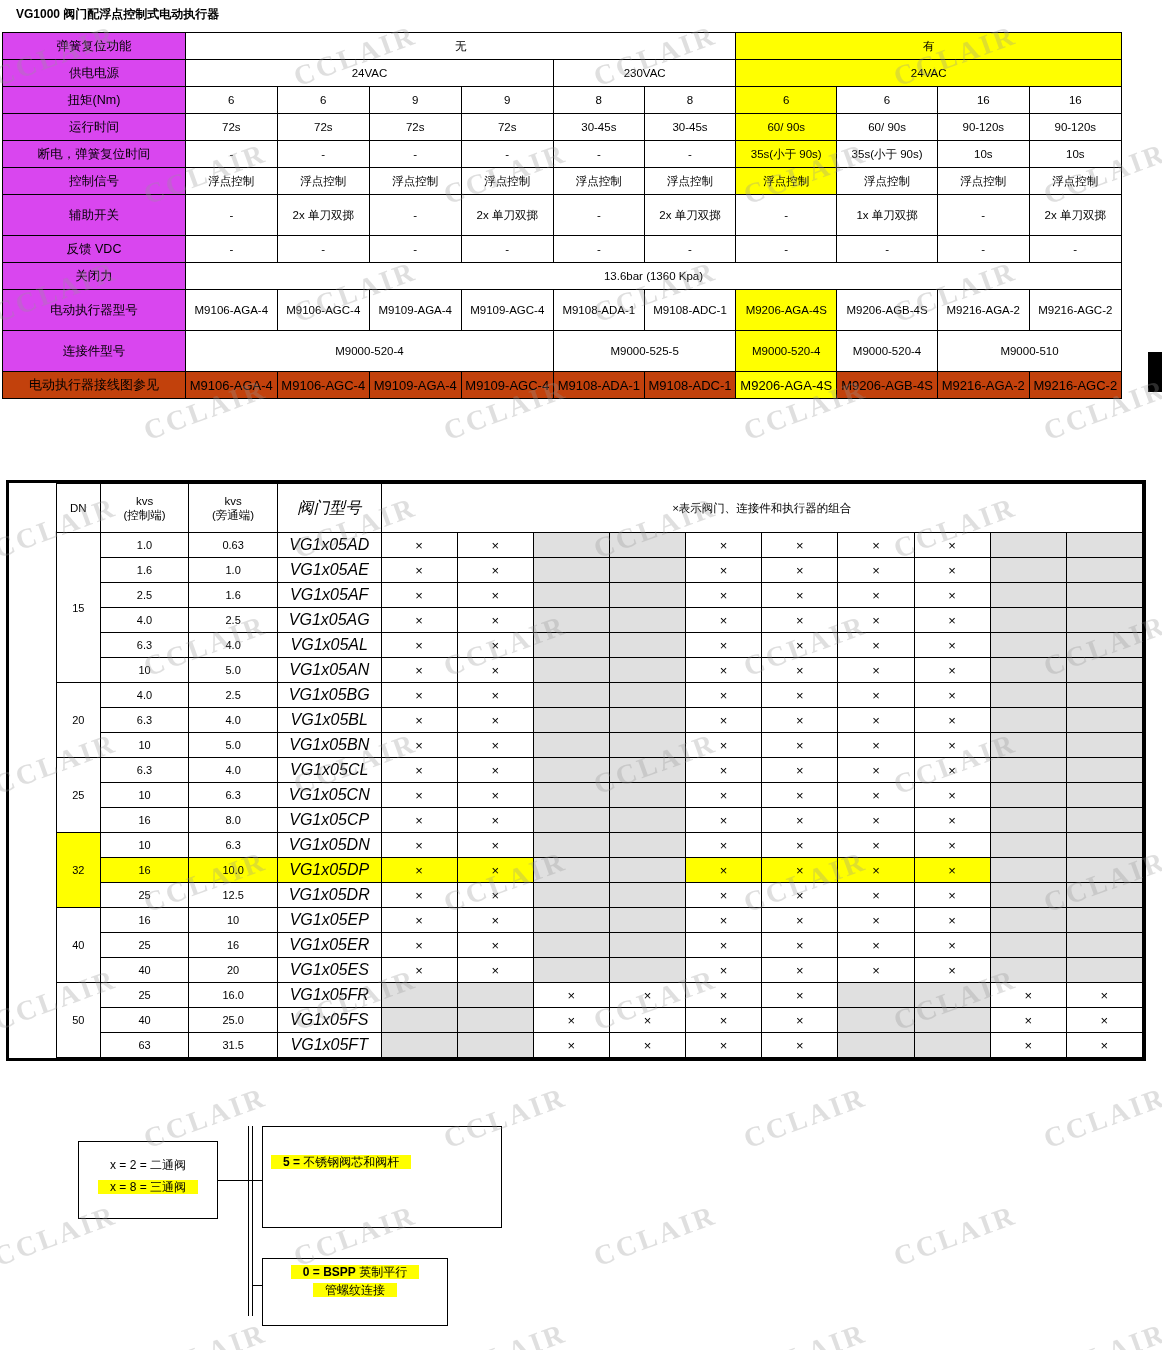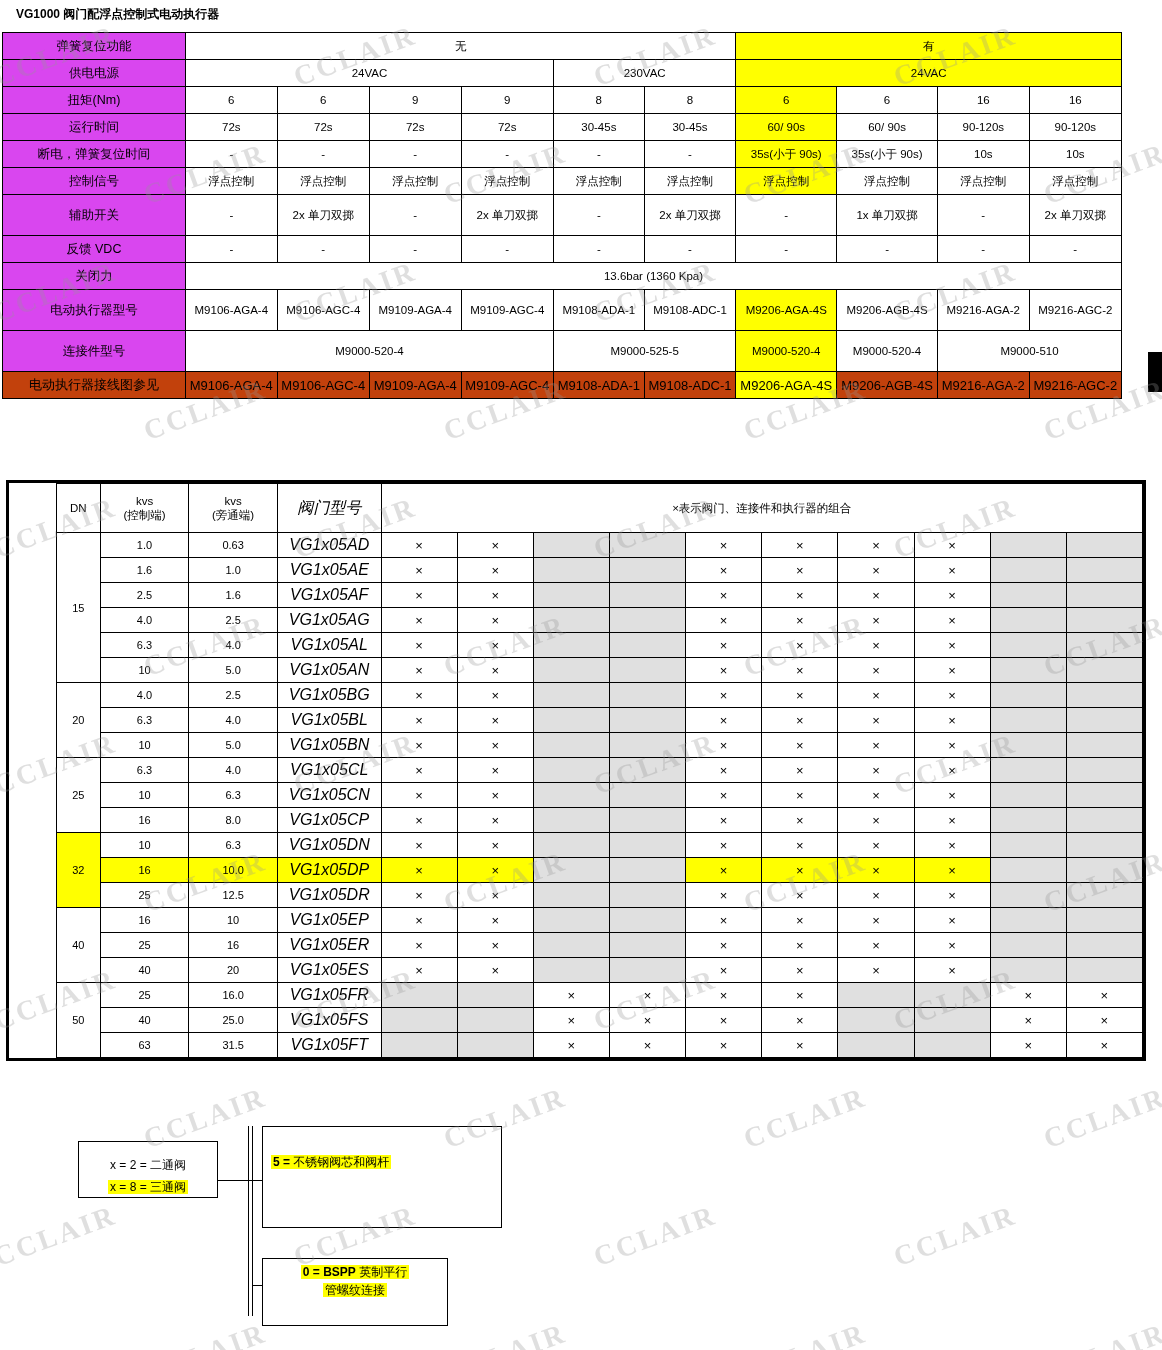--- a/index.html
+++ b/index.html
@@ -51,21 +51,21 @@
     background:#fff;
   }
   #spec-table td.rowhdr{
     background:#d946ef;
     width:180px;
     font-size:12.5px;
   }
   #spec-table td.grayhdr{background:#c2410c;font-size:13px;}
   #spec-table td.tall{height:36px;}
   .hl{background:#ffff00 !important;}
-  .hl-text{background:#ffff00;padding:0 2px;}
+  .hl-text{background:#ffff00;padding:0 12px;}
   
   #right-tab{
     position:absolute;
     right:0;top:352px;
     width:14px;height:40px;
     background:#000;
   }
   
   #combo-wrap{
     position:absolute;
@@ -102,21 +102,21 @@
   .note-box{
     position:absolute;
     border:1px solid #000;
     background:#fff;
     text-align:center;
     font-size:12px;
     line-height:1.5;
     box-sizing:border-box;
     padding:4px 2px;
   }
-  #note-left{left:78px;top:1141px;width:140px;height:57px;}
+  #note-left{left:78px;top:1141px;width:140px;height:78px;}
   #note-mid{left:262px;top:1126px;width:240px;height:102px;text-align:left;padding:10px 8px;}
   #note-bottom{left:262px;top:1258px;width:186px;height:68px;}
   .conn-line{position:absolute;background:#000;}
   #line-a{left:248px;top:1126px;width:1px;height:190px;}
   #line-b{left:252px;top:1126px;width:1px;height:190px;}
   #line-c{left:248px;top:1180px;width:14px;height:1px;}
   #line-d{left:218px;top:1180px;width:32px;height:1px;}
   #line-e{left:252px;top:1285px;width:12px;height:1px;}
 </style>
 </head>

